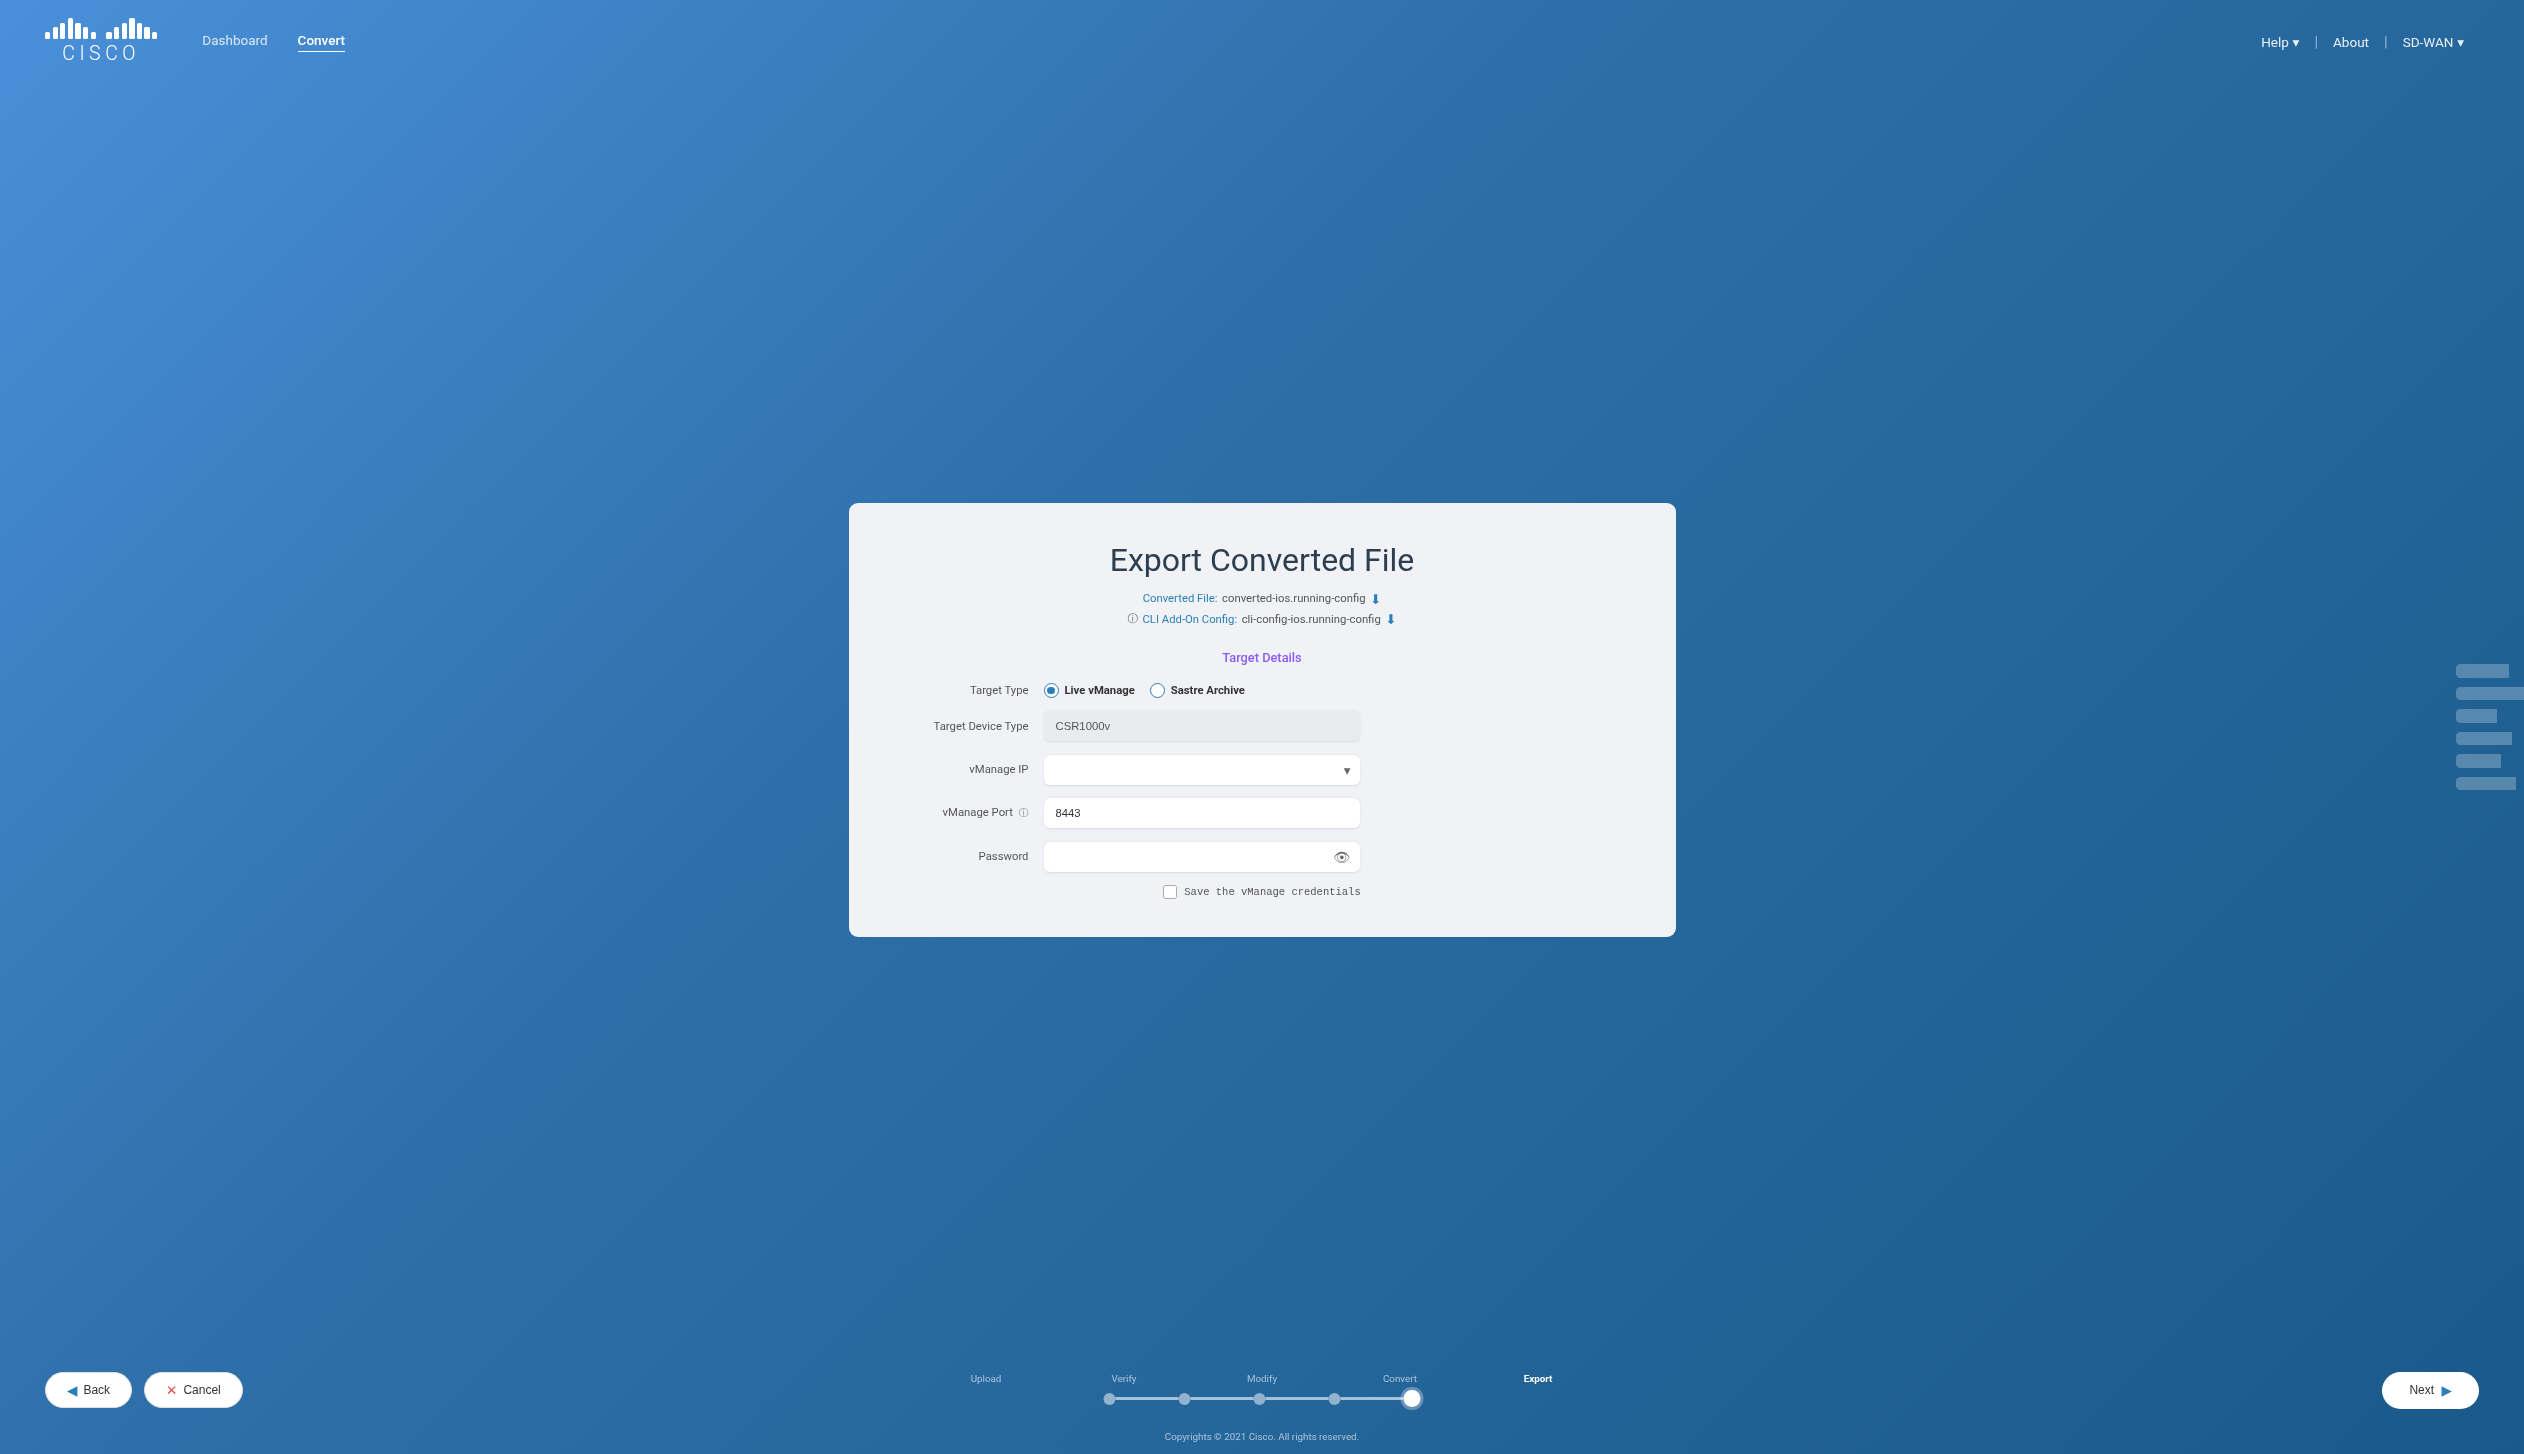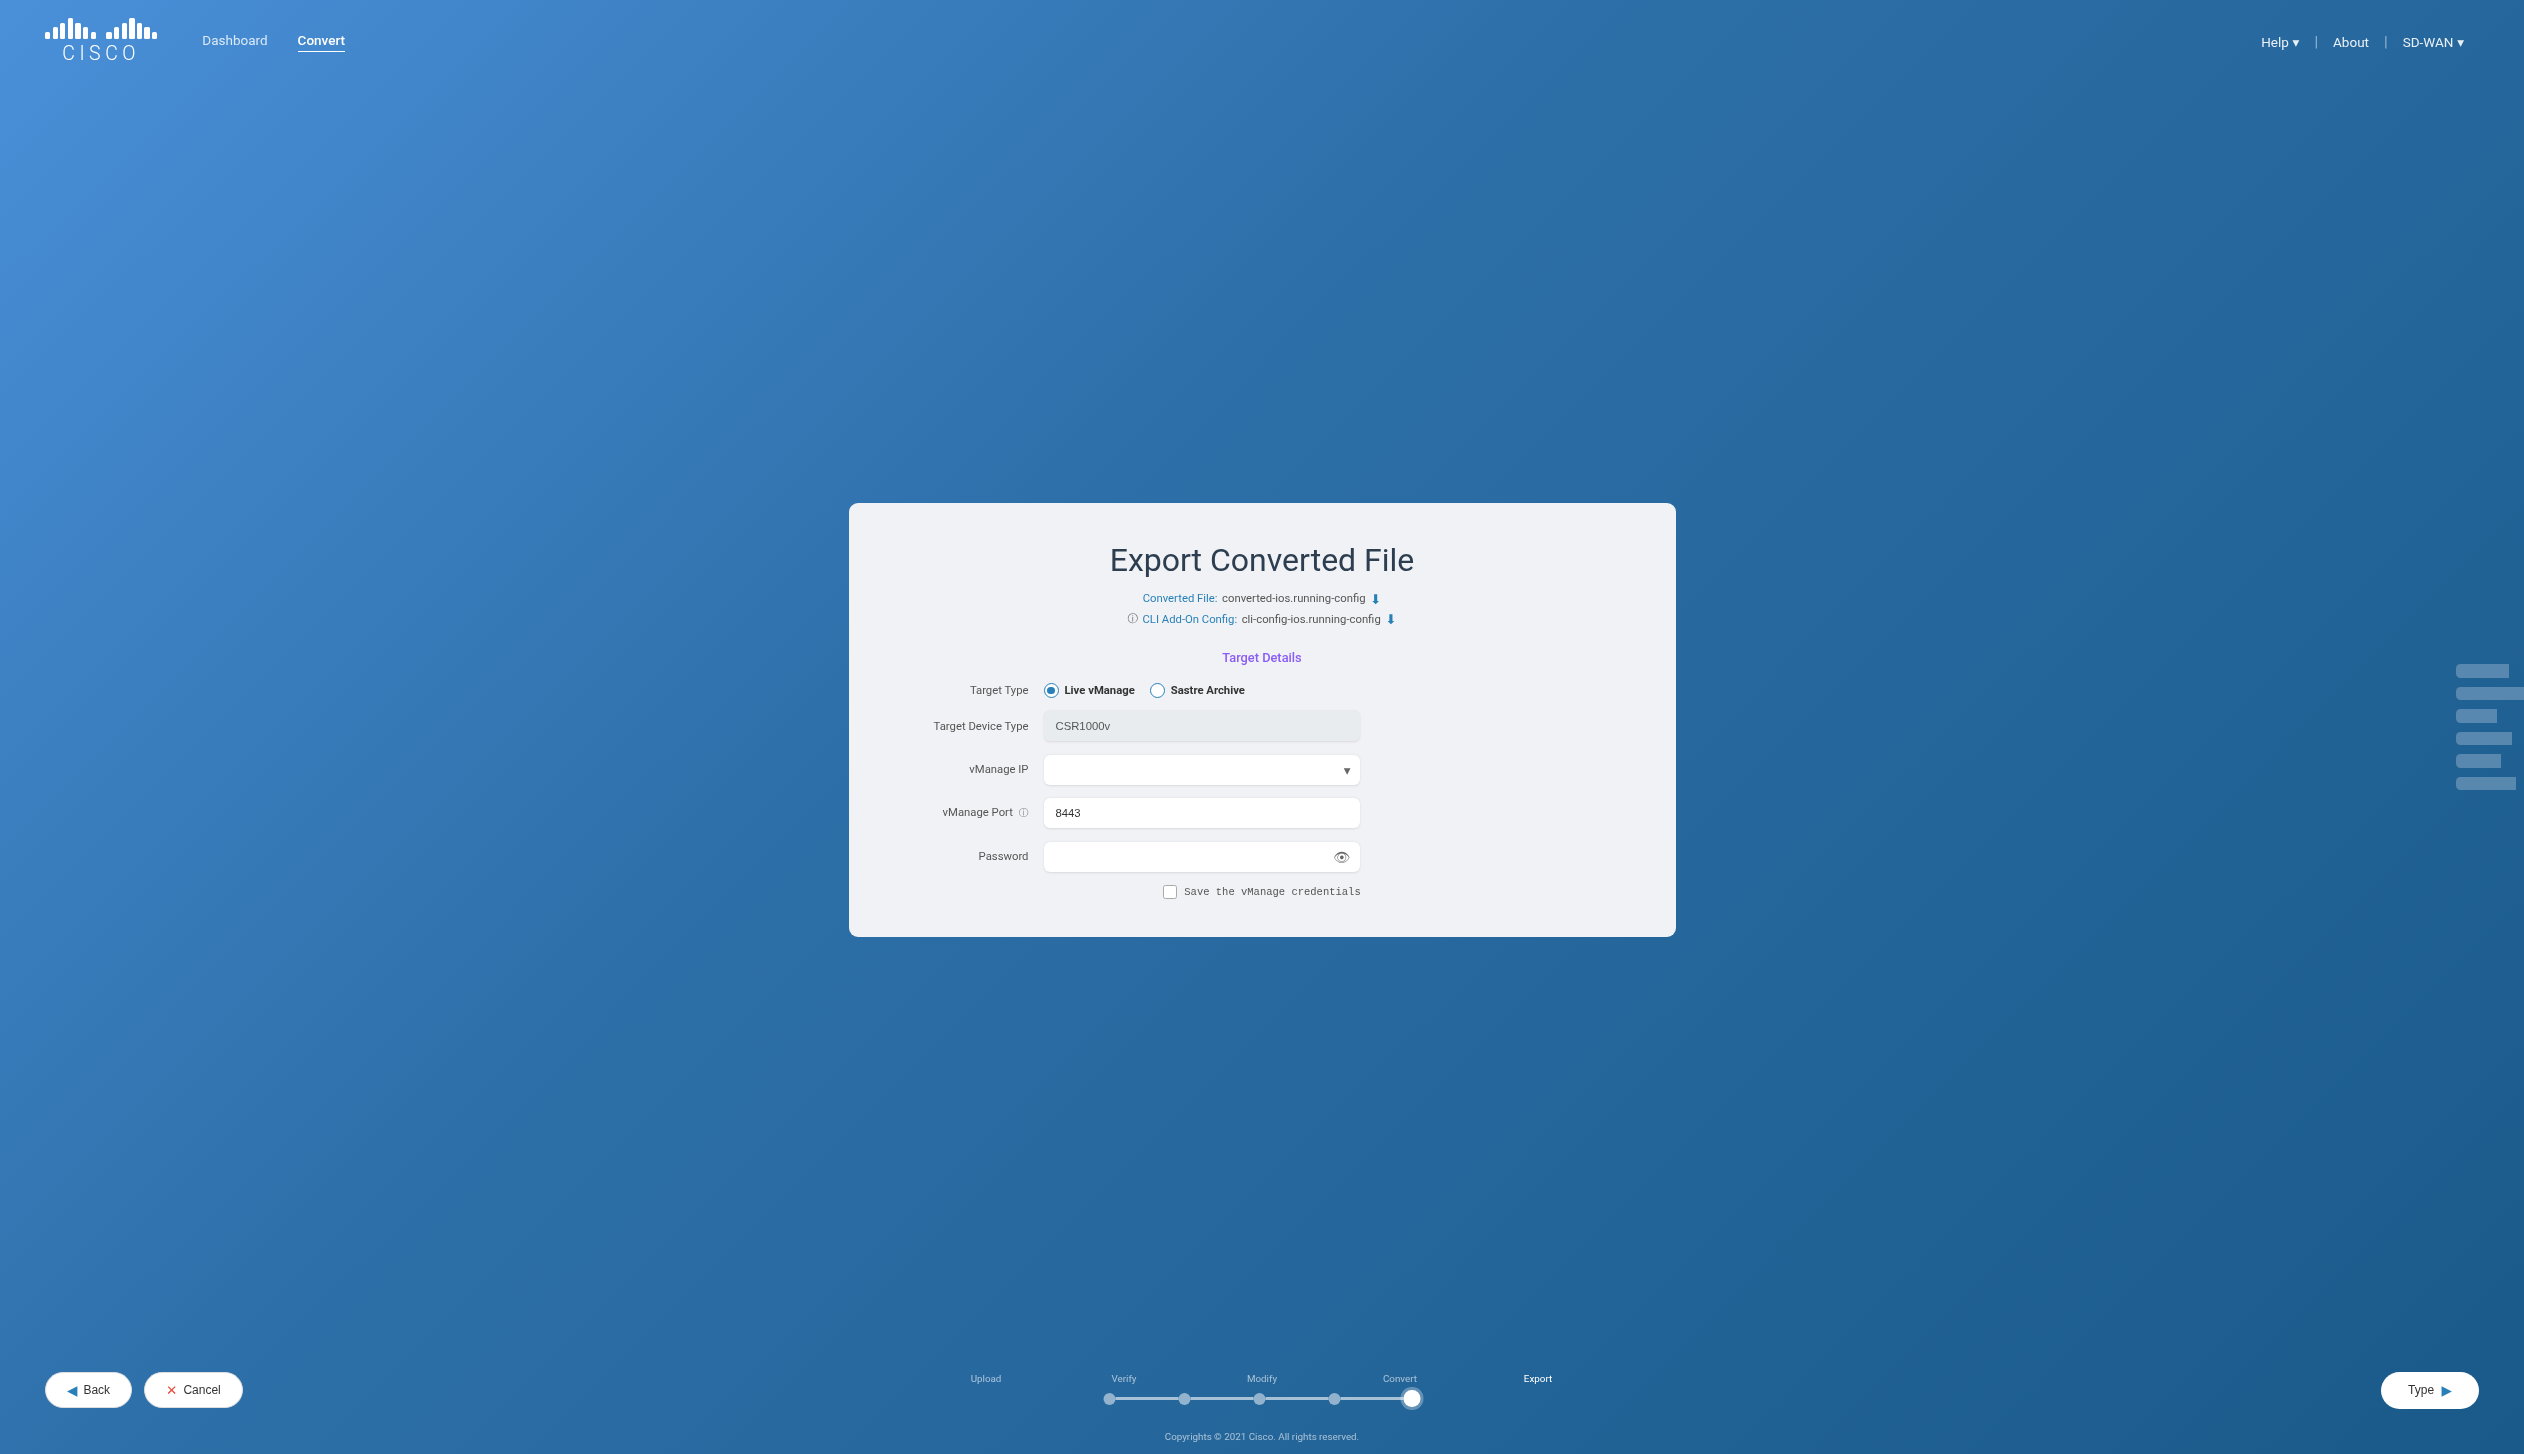--- a/index.html
+++ b/index.html
@@ -330,21 +330,21 @@
       gap: 0;
     }
     .step-label {
       font-size: 9.8px;
       color: rgba(255,255,255,0.7);
       width: 75px;
       text-align: center;
     }
     .step-label.active {
       color: white;
-      font-weight: 400;
+      font-weight: 700;
     }
     .progress-dots {
       display: flex;
       align-items: center;
     }
     .step-dot {
       width: 12px;
       height: 12px;
       border-radius: 50%;
       background: rgba(255,255,255,0.5);
@@ -556,19 +556,19 @@
       <div class="step-line done"></div>
       <div class="step-dot"></div>
       <div class="step-line done"></div>
       <div class="step-dot"></div>
       <div class="step-line done"></div>
       <div class="step-dot active"></div>
     </div>
   </div>
 
   <button class="btn-next">
-    <span>Type</span>
+    <span>Next</span>
     <span class="btn-next-icon">▶</span>
   </button>
 </footer>
 
 <div class="copyright">Copyrights © 2021 Cisco. All rights reserved.</div>
 
 
 </body></html>

